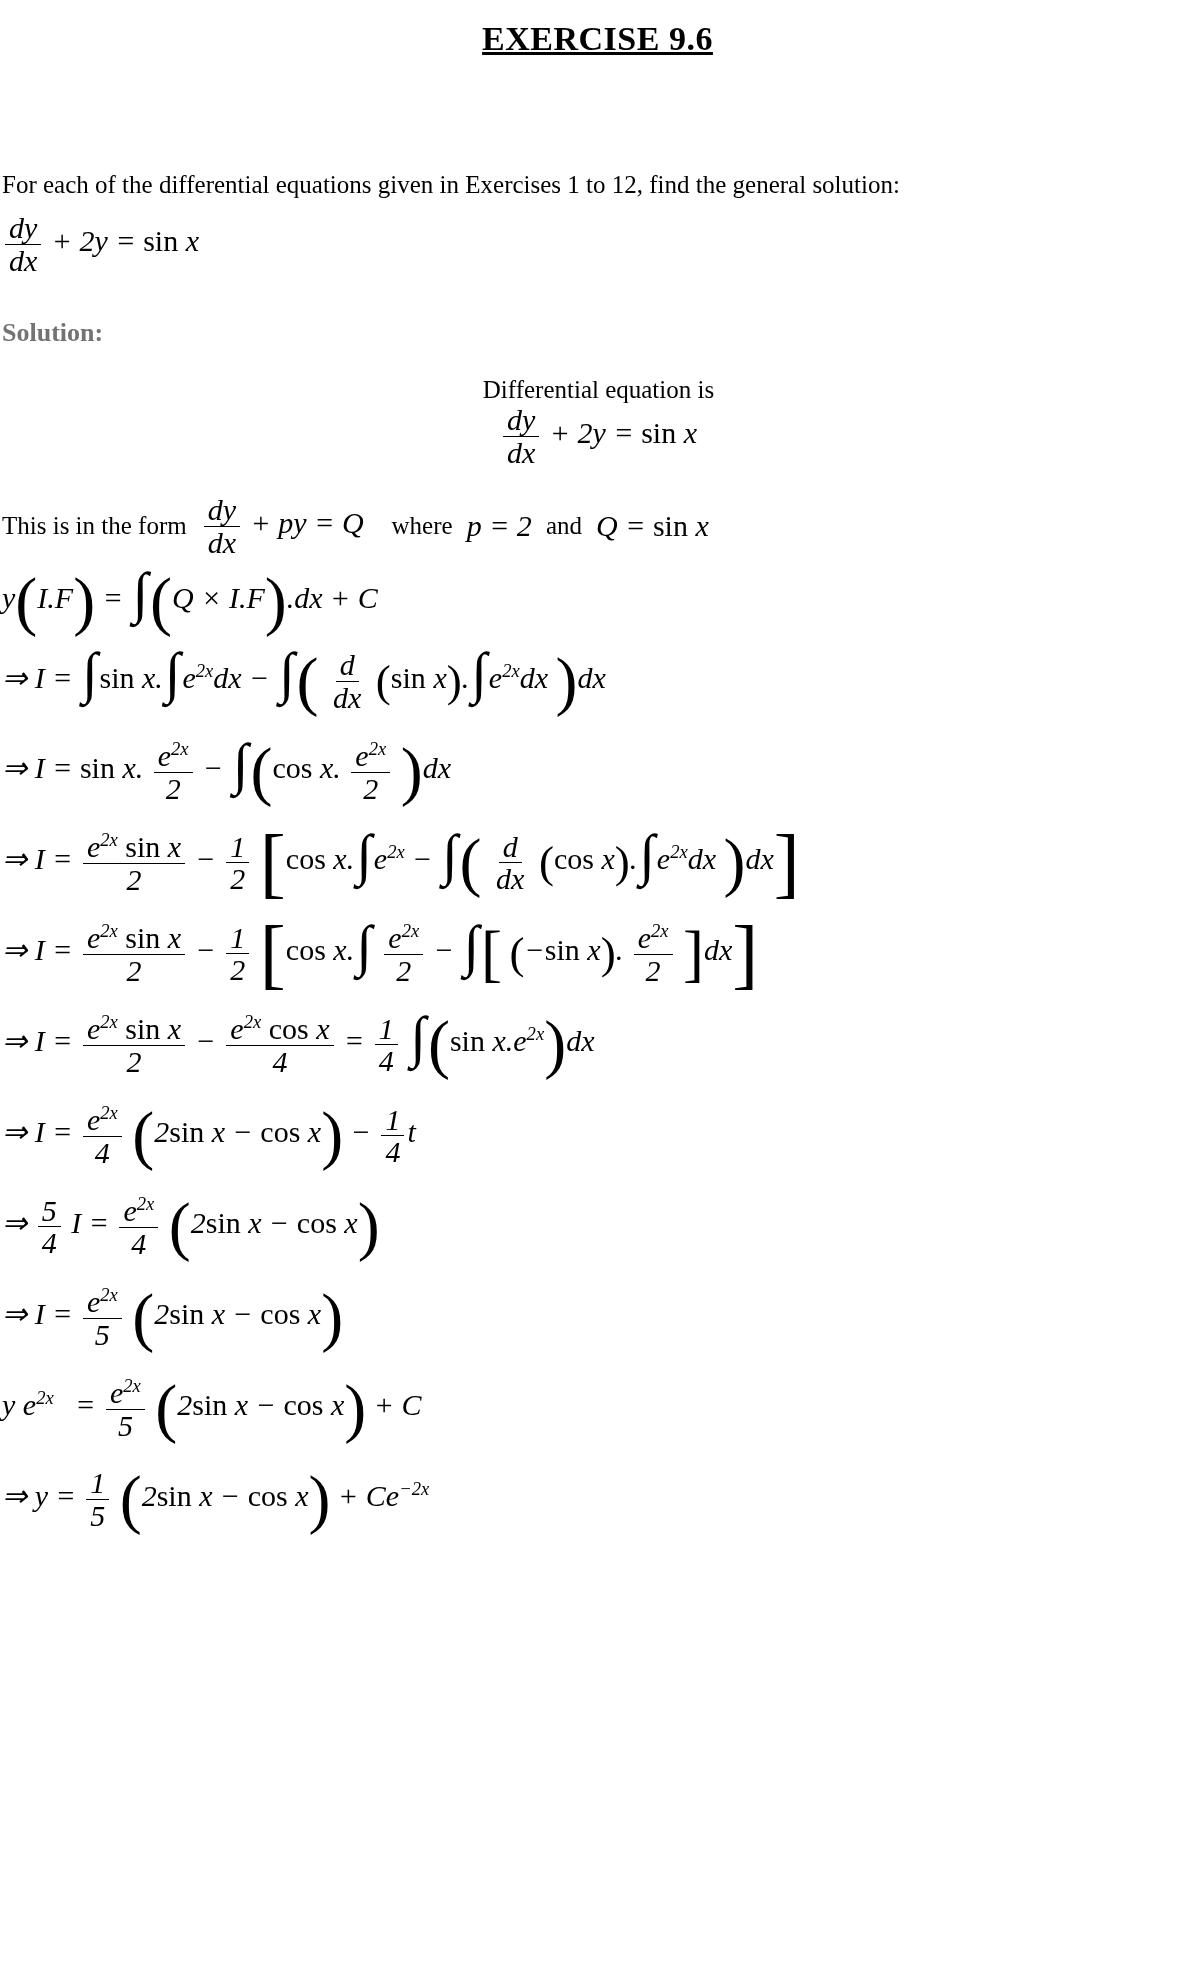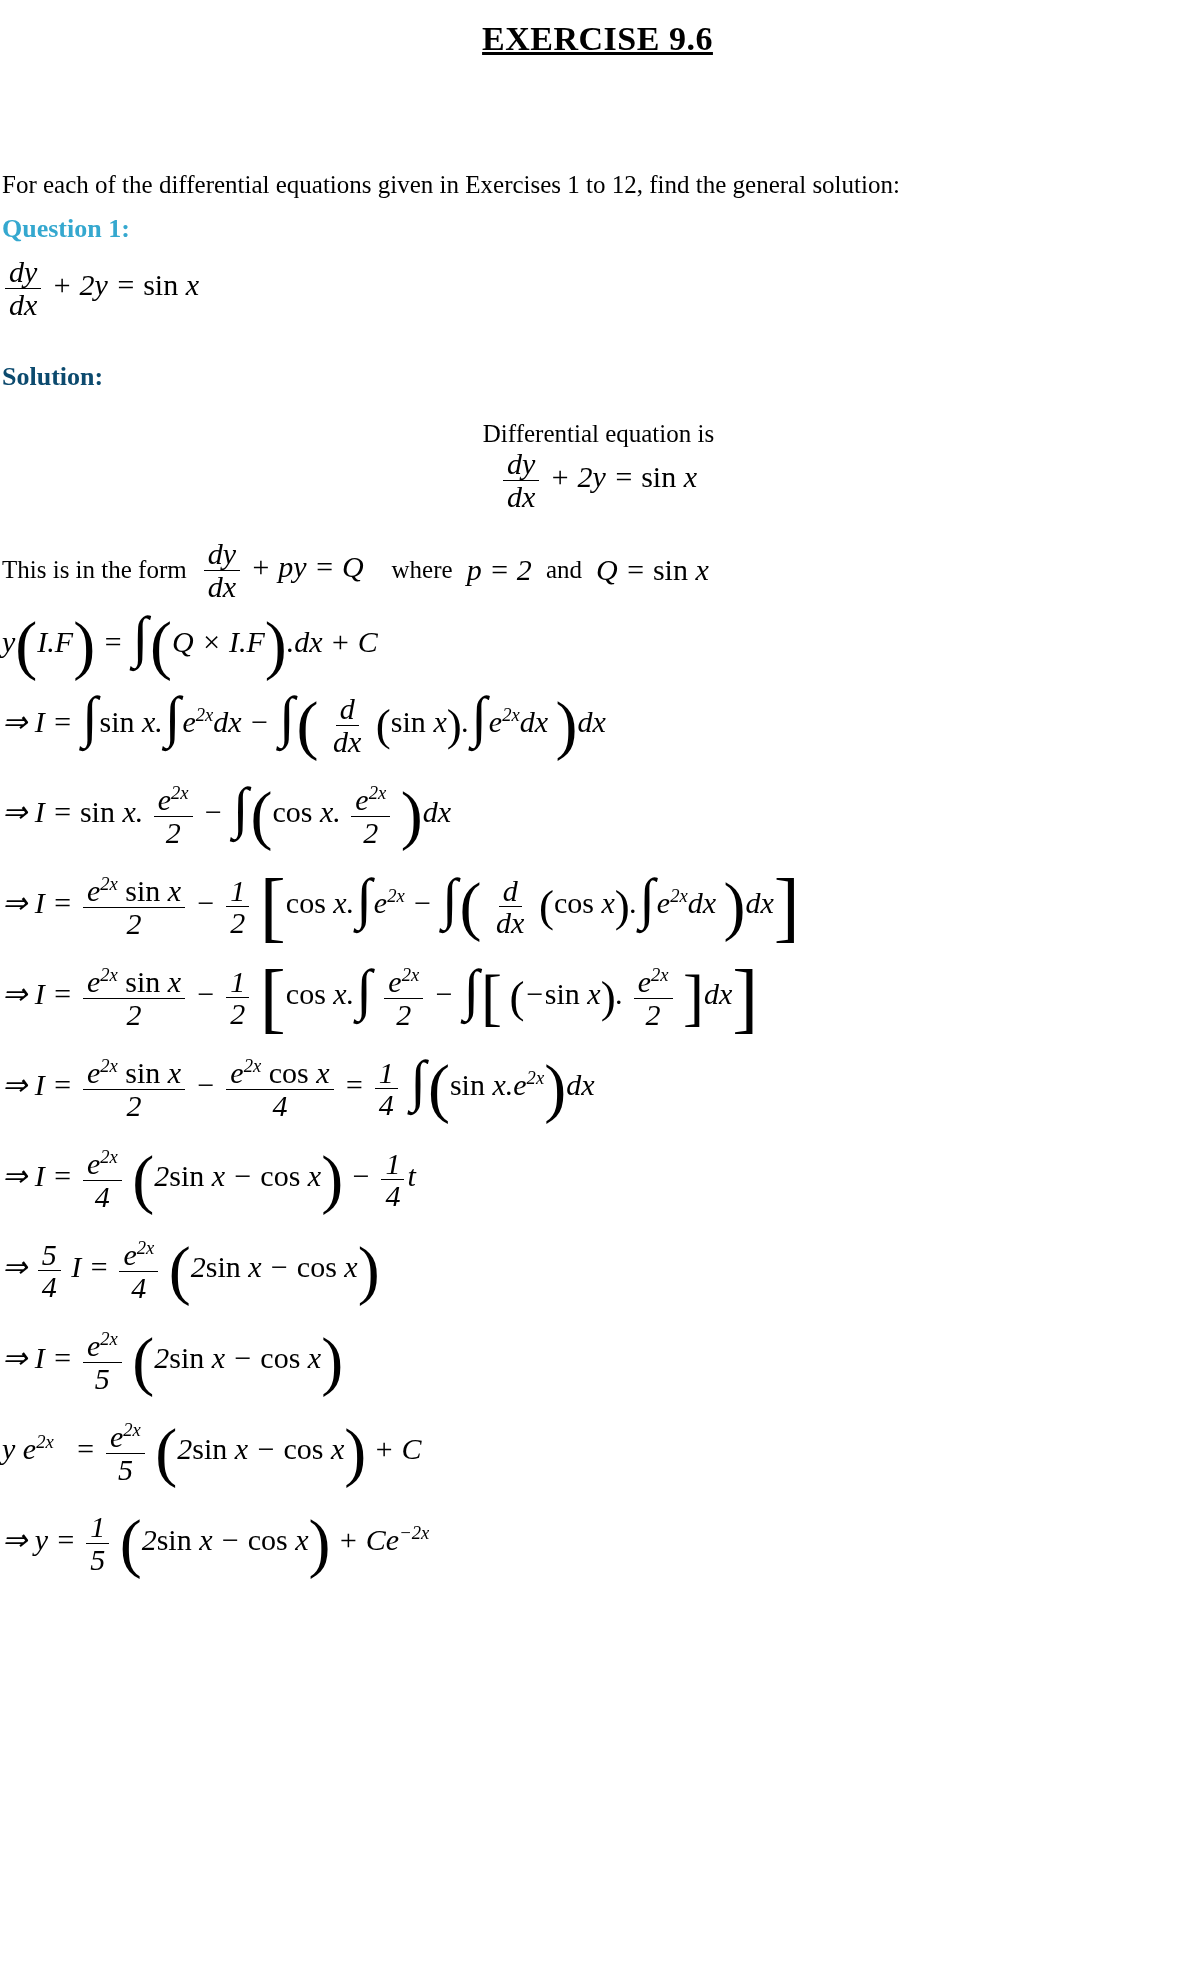--- a/index.html
+++ b/index.html
@@ -39,21 +39,21 @@
   .question-label {
     font-size: 26px;
     font-weight: bold;
     color: #35a8cf;
     margin-top: 14px;
     padding-left: 2px;
   }
   .solution-label {
     font-size: 26px;
     font-weight: bold;
-    color: #0c4a6e;
+    color: #737373;
     margin-top: 42px;
     padding-left: 2px;
   }
   .eq-block {
     padding-left: 2px;
     margin-top: 12px;
   }
   .line {
     display: flex;
     align-items: center;
@@ -122,21 +122,20 @@
 </style>
 </head>
 <body>
 
 <div class="page">
 
   <div class="title">EXERCISE 9.6</div>
 
   <div class="intro">For each of the differential equations given in Exercises 1 to 12, find the general solution:</div>
 
-  <div class="question-label">Question 1:</div>
 
   <div class="eq-block">
     <span class="math">
       <span class="frac">
           <span class="num">dy</span>
           <span class="den">dx</span>
         </span>
       + 2<span>y</span> = <span class="up">sin</span> x
     </span>
   </div>

